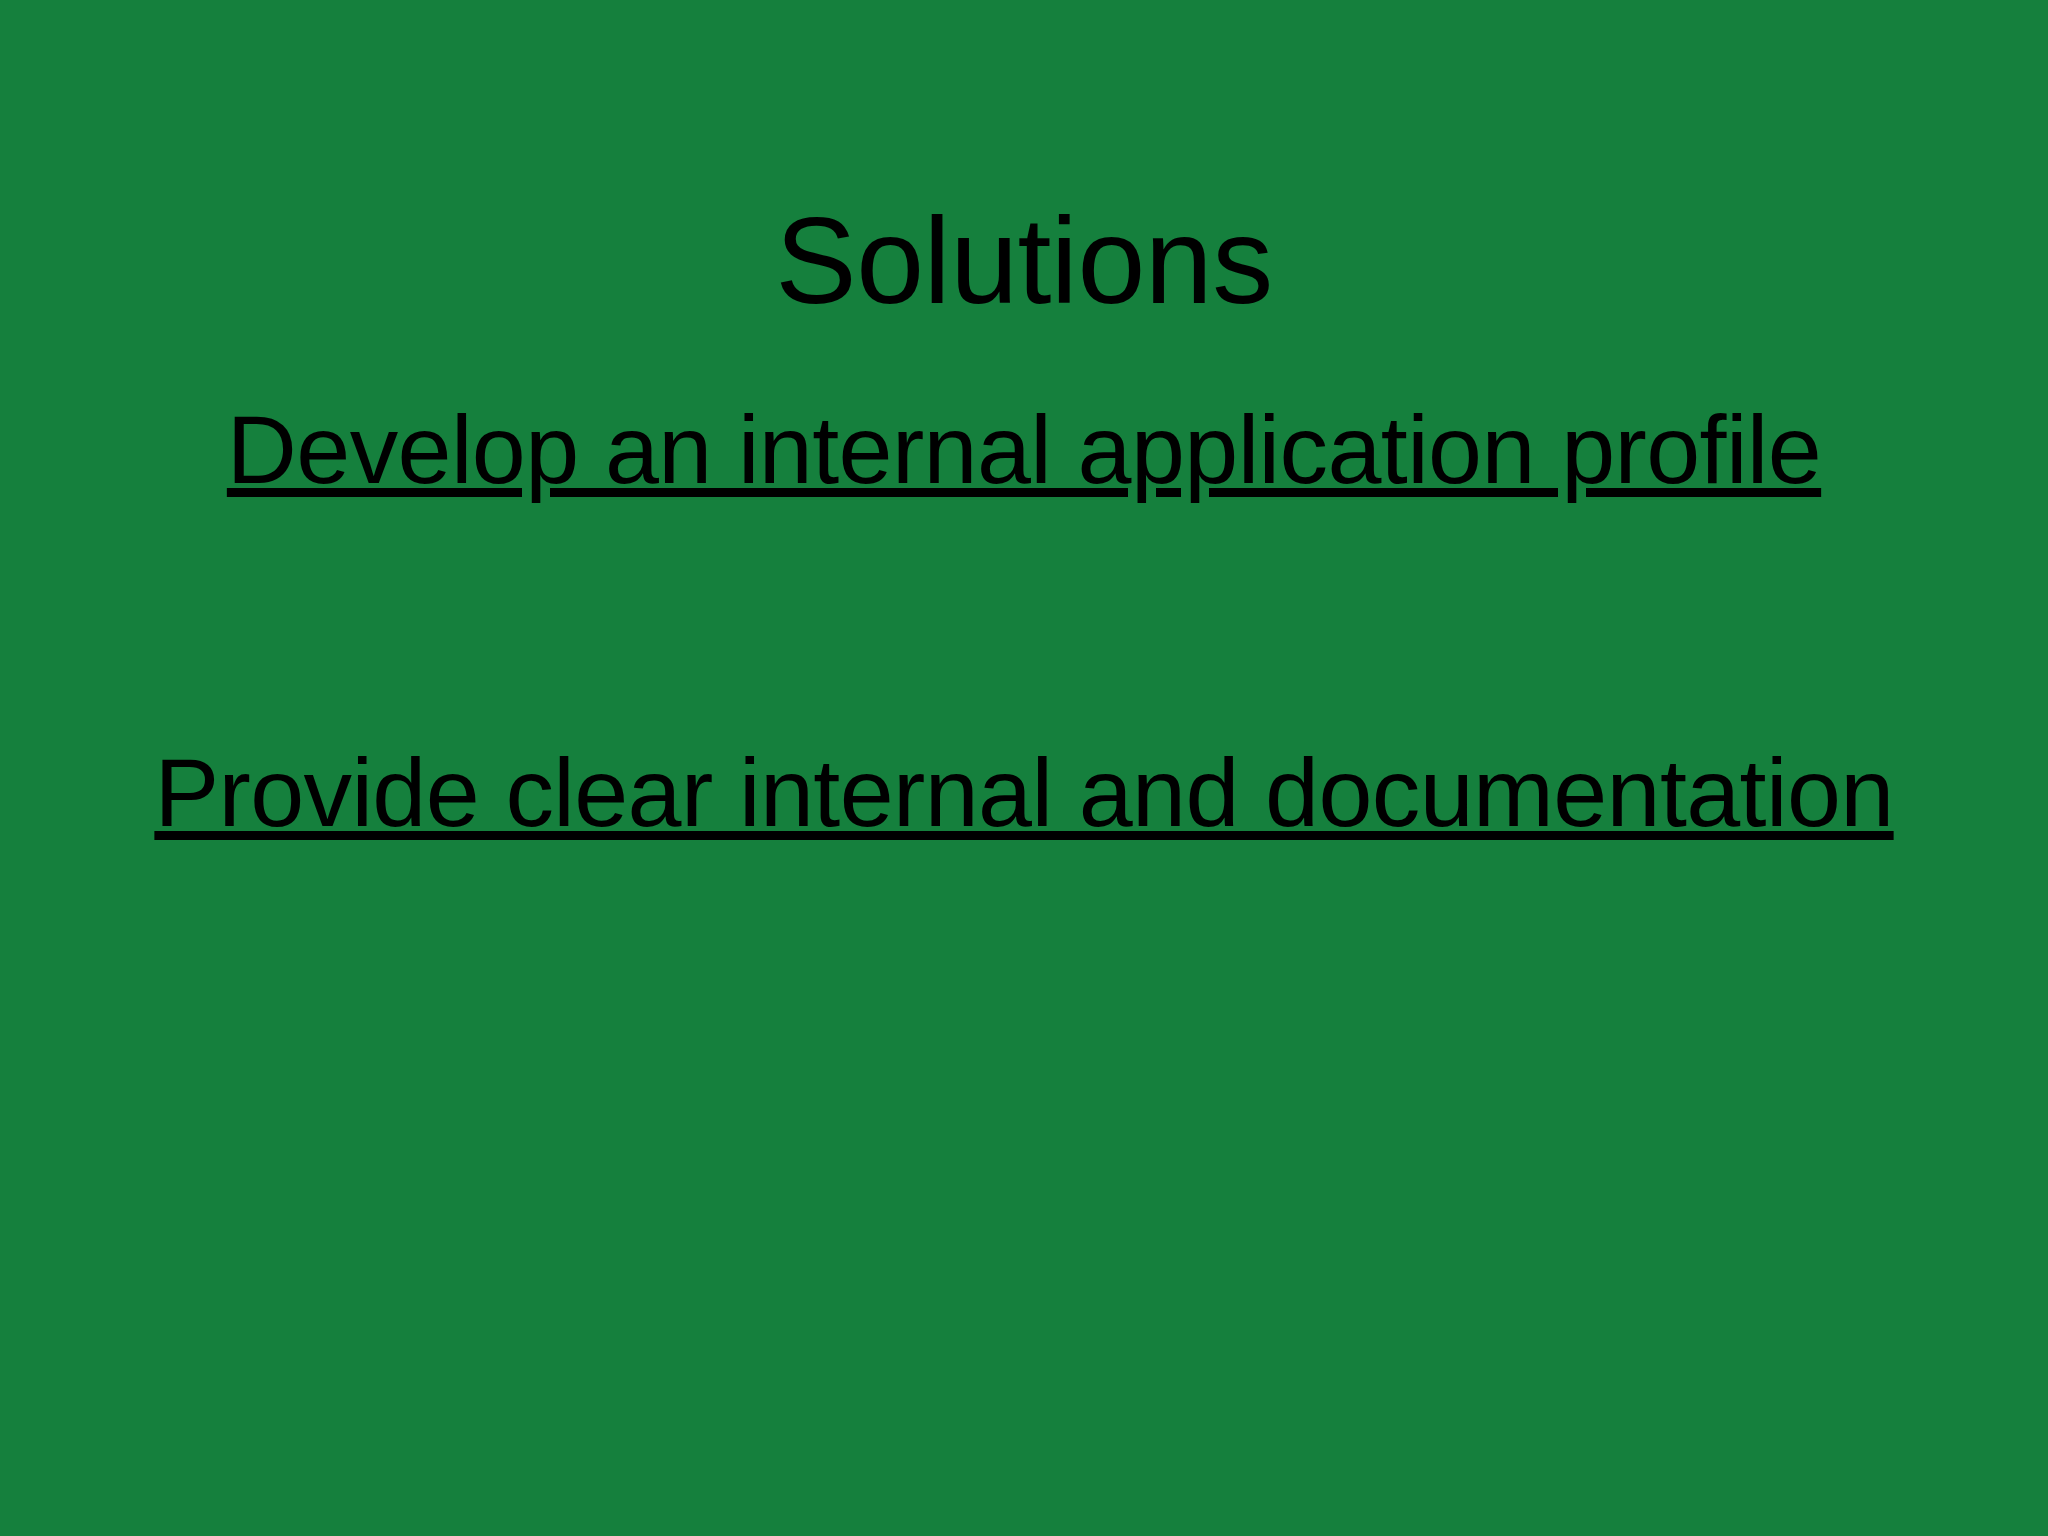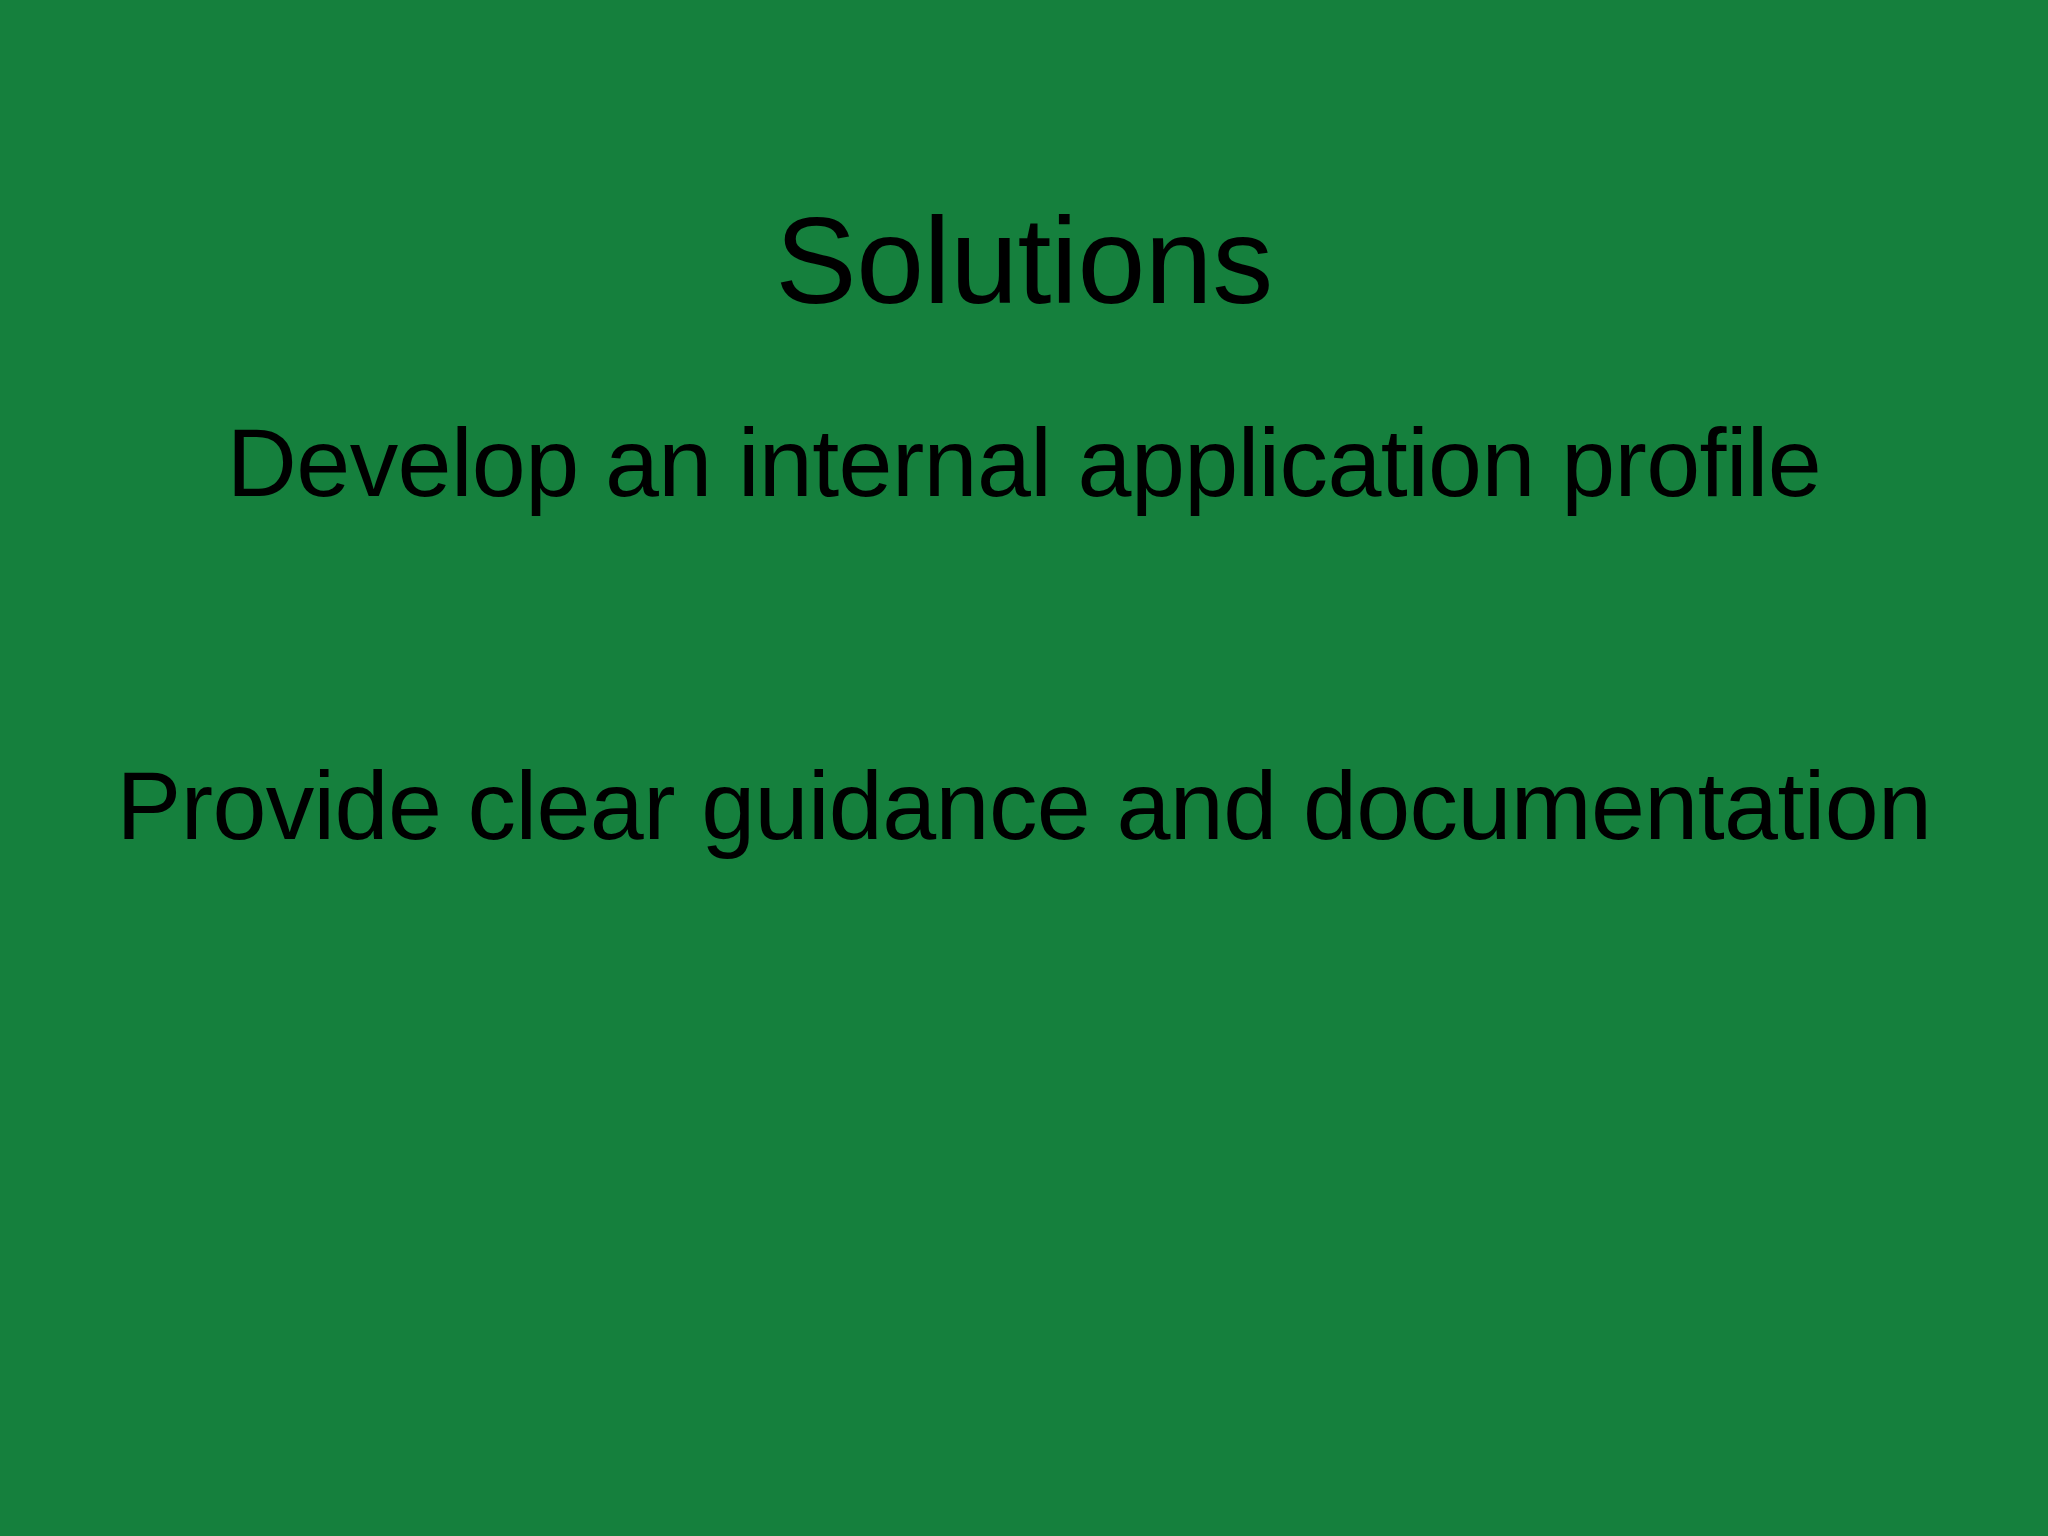--- a/index.html
+++ b/index.html
@@ -33,23 +33,24 @@
     line-height: 1.18;
     font-weight: 400;
     color: #000000;
     letter-spacing: -0.5px;
     white-space: nowrap;
   }
 
   
   .body-area {
     position: absolute;
-    top: 393px;
+    top: 380px;
     left: 96px;
     width: 1856px;
+    text-decoration: underline;
   }
 
   .body-block {
     width: 100%;
     text-align: center;
     font-size: 97px;
     line-height: 140px;
     font-weight: 400;
     color: #000000;
     letter-spacing: -0.6px;
@@ -64,18 +65,18 @@
 <body>
 
 <div class="slide">
 
   <h1 class="slide-title">Solutions</h1>
 
   <div class="body-area">
 
     <p class="body-block block-gap-1">Develop an internal application profile</p>
 
-    <p class="body-block block-gap-2">Provide clear guidance and documentation</p>
+    <p class="body-block block-gap-2">Provide clear internal and documentation</p>
 
 
   </div>
 
 </div>
 
 </body></html>

